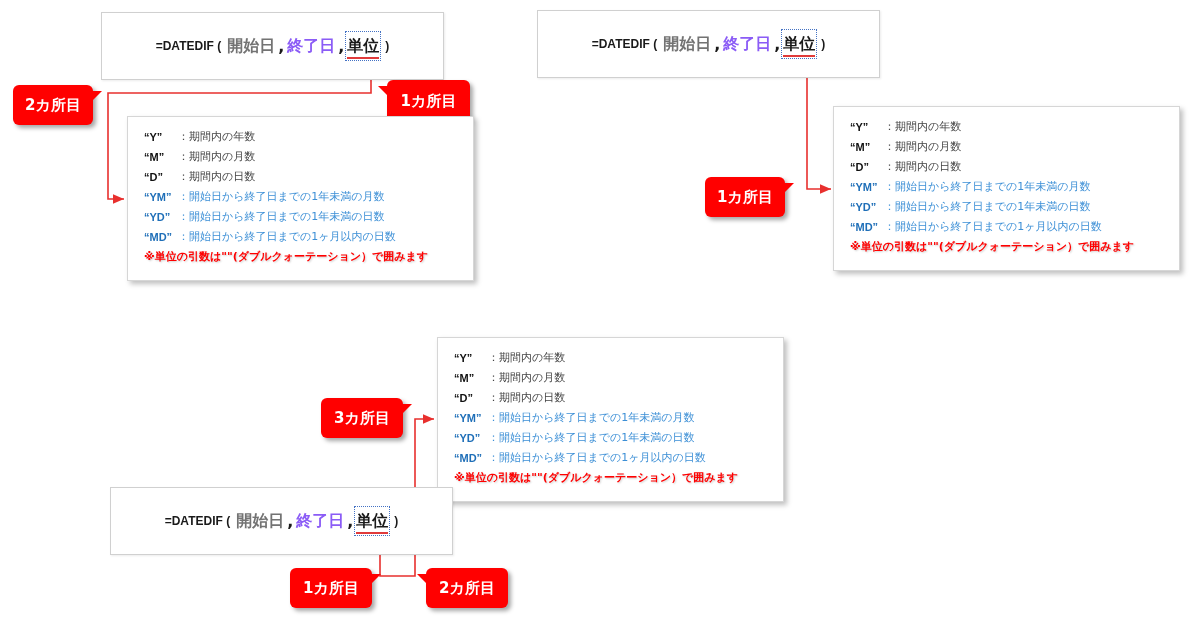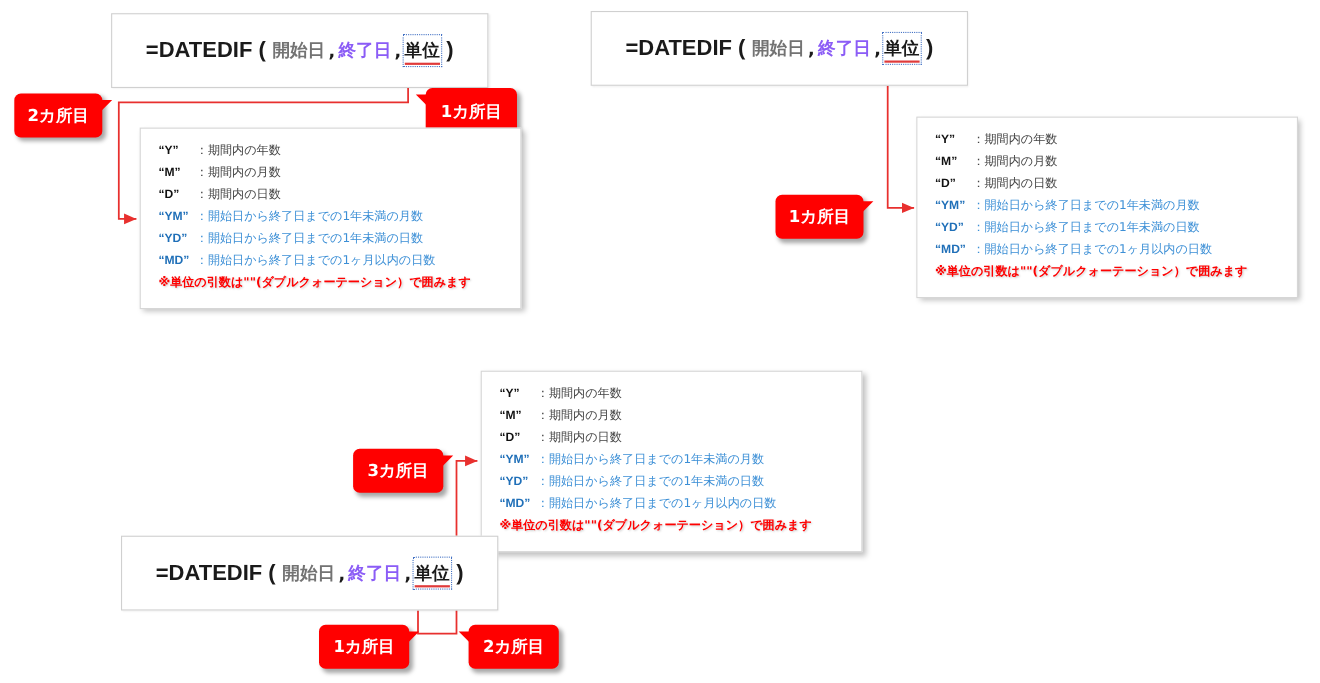--- a/index.html
+++ b/index.html
@@ -2,21 +2,21 @@
 <html><head>
 <meta charset="utf-8">
 <style>
   html, body { margin:0; padding:0; background:#ffffff; }
   body { width:1200px; height:621px; position:relative; overflow:hidden;
          font-family: "DejaVu Sans", "Liberation Sans", sans-serif; }
   .formula-box { position:absolute; background:#fff; border:1px solid #d0d0d0;
                  box-shadow: 1px 1px 2px rgba(0,0,0,0.08);
                  display:flex; align-items:center; justify-content:center;
                  font-weight:bold; font-size:16px; color:#1a1a1a; white-space:nowrap; }
-  .formula-box .fn { font-family:"Liberation Sans", sans-serif; font-weight:bold; font-size:20px; }
+  .formula-box .fn { font-family:"Liberation Sans", sans-serif; font-weight:bold; font-size:12px; }
   .formula-box .arg-start { color:#737373; }
   .formula-box .arg-end { color:#8b5cf6; }
   .formula-box .arg-unit { position:relative; color:#1a1a1a;
                            outline:1px dotted #4472C4; outline-offset:1px;
                            border-bottom:2px solid #e03a3a; padding-top:3px; }
   .sep { margin:0 3px; color:#1a1a1a; }
   .detail-box { position:absolute; background:#fff; border:1px solid #d6d6d6;
                 box-shadow: 3px 3px 5px rgba(0,0,0,0.25);
                 font-size:11px; line-height:20px; padding:10px 0 0 16px; box-sizing:border-box; }
   .detail-row { white-space:nowrap; display:flex; }
@@ -169,21 +169,21 @@
       <span class="code">“YD”</span>
       <span class="desc">：開始日から終了日までの1年未満の日数</span>
     </div>
   <div class="detail-row blue">
       <span class="code">“MD”</span>
       <span class="desc">：開始日から終了日までの1ヶ月以内の日数</span>
     </div>
   <div class="detail-note">※単位の引数は""(ダブルクォーテーション）で囲みます</div>
 </div>
 
-<div class="callout ptr-right" style="left:321px; top:408px; width:82px; height:40px;">
+<div class="callout ptr-right" style="left:321px; top:398px; width:82px; height:40px;">
   <span class="ptr"></span>
   <span>3カ所目</span>
 </div>
 
 <div class="formula-box" style="left:110px; top:487px; width:341px; height:66px;">
   <span class="fn">=DATEDIF (</span>
   <span class="sep"></span>
   <span class="arg-start">開始日</span>
   <span class="sep">,</span>
   <span class="arg-end">終了日</span>

